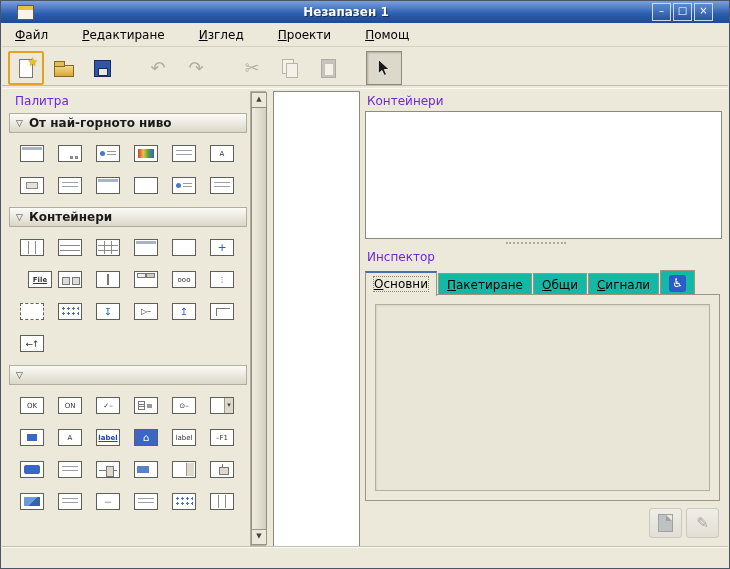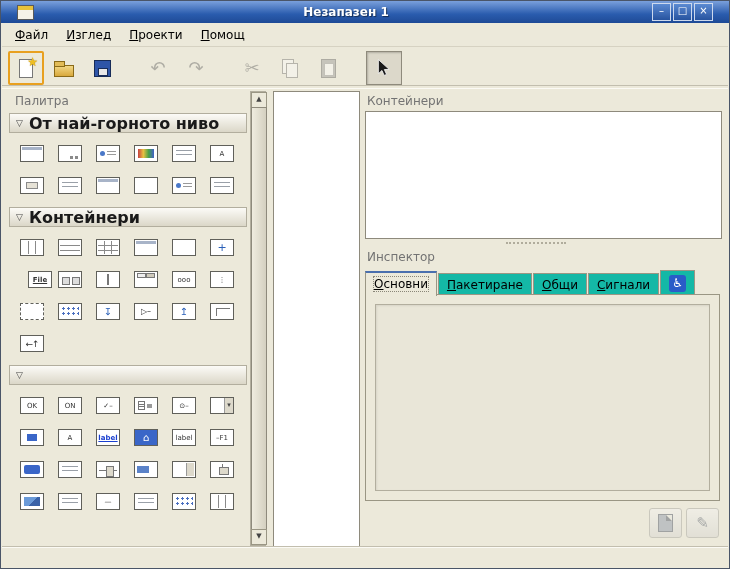--- a/index.html
+++ b/index.html
@@ -14,21 +14,21 @@
     display:flex;align-items:center;padding:0 16px;box-sizing:border-box;}
   .tb-appicon{width:15px;height:13px;background:#f6f3e8;border:1px solid #5a5a5a;position:relative;margin-right:6px;flex:0 0 auto;}
   .tb-appicon::before{content:"";position:absolute;left:0;top:0;right:0;height:4px;background:#e8c23a;}
   .titlebar .title{flex:1;text-align:center;color:#fff;font-weight:bold;font-size:12px;
     text-shadow:1px 1px 1px rgba(0,0,0,.5);}
   .tb-winbtns{display:flex;gap:2px;flex:0 0 auto;}
   .winbtn{width:17px;height:16px;background:linear-gradient(#5b8ad2,#27539f);border:1px solid #cdd9ee;
     color:#fff;font-size:10px;line-height:14px;text-align:center;cursor:default;}
   
   .menubar{position:absolute;left:1px;top:22px;right:1px;height:23px;display:flex;align-items:center;
-    padding-left:4px;background:#ece9da;border-bottom:1px solid #d6d2c2;}
+    padding-left:4px;background:#ece9da;border-bottom:1px solid #d6d2c2;gap:16px;}
   .menu-item{padding:3px 9px;cursor:default;}
   
   .toolbar{position:absolute;left:1px;top:46px;right:1px;height:42px;display:flex;align-items:center;
     padding-left:6px;background:#ece9da;}
   .toolbar::after{content:"";position:absolute;left:0;right:0;bottom:0;height:2px;
     border-top:1px solid #c2beae;border-bottom:1px solid #fbfaf4;}
   .tb-btn{width:34px;height:32px;display:flex;align-items:center;justify-content:center;margin-right:2px;
     border:1px solid transparent;position:relative;}
   .tb-btn.hl{border:2px solid #e8a020;border-radius:2px;width:32px;height:30px;}
   .tb-btn.act{border:1px solid #8e8a7c;background:#dcd8ca;box-shadow:inset 1px 1px 2px rgba(0,0,0,.2);}
@@ -40,27 +40,27 @@
   .ti-open-folder::before{content:"";position:absolute;left:1px;top:8px;width:18px;height:10px;background:linear-gradient(#f2d886,#d8a83c);border:1px solid #8a6a18;}
   .ti-open-folder::after{content:"";position:absolute;left:1px;top:4px;width:9px;height:4px;background:#e2bc58;border:1px solid #8a6a18;}
   .ti-save-floppy::before{content:"";position:absolute;left:3px;top:3px;width:15px;height:15px;background:#2e55a8;border:1px solid #172c58;}
   .ti-save-floppy::after{content:"";position:absolute;left:7px;bottom:3px;width:8px;height:6px;background:#e8e8e8;border:1px solid #172c58;}
   .ti-copy-pages::before{content:"";position:absolute;left:3px;top:2px;width:10px;height:13px;background:#fff;border:1px solid #666;}
   .ti-copy-pages::after{content:"";position:absolute;left:7px;top:6px;width:10px;height:13px;background:#fff;border:1px solid #666;}
   .ti-paste-clipboard::before{content:"";position:absolute;left:4px;top:2px;width:13px;height:17px;background:#b8884a;border:1px solid #6e4e16;}
   .ti-paste-clipboard::after{content:"";position:absolute;left:7px;top:6px;width:8px;height:11px;background:#fff;border:1px solid #888;}
   .ti-pointer-arrow svg{width:18px;height:18px;margin-top:2px;}
   
-  .pane-label{position:absolute;font-size:12px;color:#737373;}
+  .pane-label{position:absolute;font-size:12px;color:#6d28d9;}
   
   .palette{position:absolute;left:8px;top:112px;width:238px;height:430px;overflow:hidden;}
   .pal-header{height:20px;display:flex;align-items:center;gap:6px;padding:0 6px;box-sizing:border-box;
     background:linear-gradient(#fcfbf7,#dbd7c8);border:1px solid #b2ae9e;margin-bottom:4px;cursor:default;}
   .pal-header .arr{font-size:9px;color:#444;}
-  .pal-header .lbl{font-weight:bold;font-size:16px;color:#1a1a1a;}
+  .pal-header .lbl{font-weight:bold;font-size:12px;color:#1a1a1a;}
   .pal-grid{display:grid;grid-template-columns:repeat(6,38px);justify-items:center;
     row-gap:15px;padding:8px 2px 13px 4px;}
   .pal-icon{width:24px;height:17px;background:#fff;border:1px solid #60605a;box-sizing:border-box;
     position:relative;display:flex;align-items:center;justify-content:center;
     font-size:7px;color:#333;overflow:hidden;cursor:default;}
   .k-titled::before{content:"";position:absolute;left:1px;top:1px;right:1px;height:3px;background:#a8b4c8;}
   .k-btns::after{content:"";position:absolute;right:3px;bottom:2px;width:3px;height:3px;background:#8a8a8a;box-shadow:-5px 0 #8a8a8a;}
   .k-msg::before{content:"";position:absolute;left:3px;top:5px;width:5px;height:5px;border-radius:50%;background:#4a78c8;}
   .k-msg::after{content:"";position:absolute;left:10px;right:3px;top:5px;height:6px;background:repeating-linear-gradient(#9a9a9a 0 1px,transparent 1px 3px);}
   .k-color::before{content:"";position:absolute;inset:3px;background:linear-gradient(90deg,#c84040,#e8c040,#48a048,#4060c8);}
@@ -138,20 +138,21 @@
     <div class="title">Незапазен 1</div>
     <div class="tb-winbtns">
         <div class="winbtn">–</div>
         <div class="winbtn">□</div>
         <div class="winbtn">×</div>
       </div>
   </div>
 
   <div class="menubar">
       <div class="menu-item"><span></span><span style="text-decoration: underline;">Ф</span><span>айл</span></div>
+      <div class="menu-item"><span></span><span style="text-decoration: underline;">Р</span><span>едактиране</span></div>
       <div class="menu-item"><span></span><span style="text-decoration: underline;">И</span><span>зглед</span></div>
       <div class="menu-item"><span></span><span style="text-decoration: underline;">П</span><span>роекти</span></div>
       <div class="menu-item"><span></span><span style="text-decoration: underline;">П</span><span>омощ</span></div>
     </div>
 
   <div class="toolbar">
       <div class="tb-btn hl">
         <div class="tb-icon ti-new-file"></div>
       </div>
       <div class="tb-btn">

